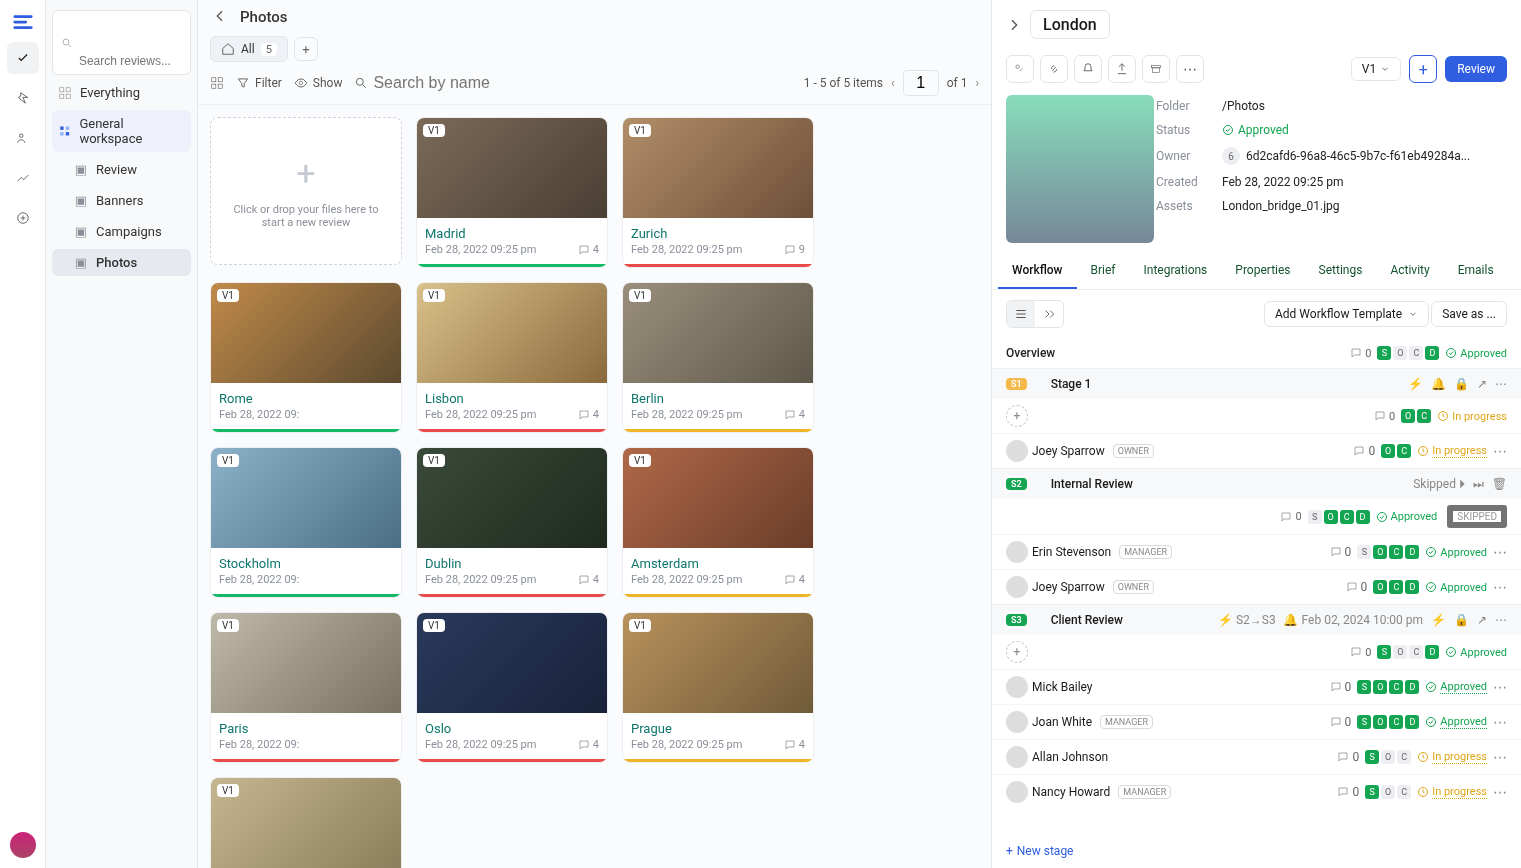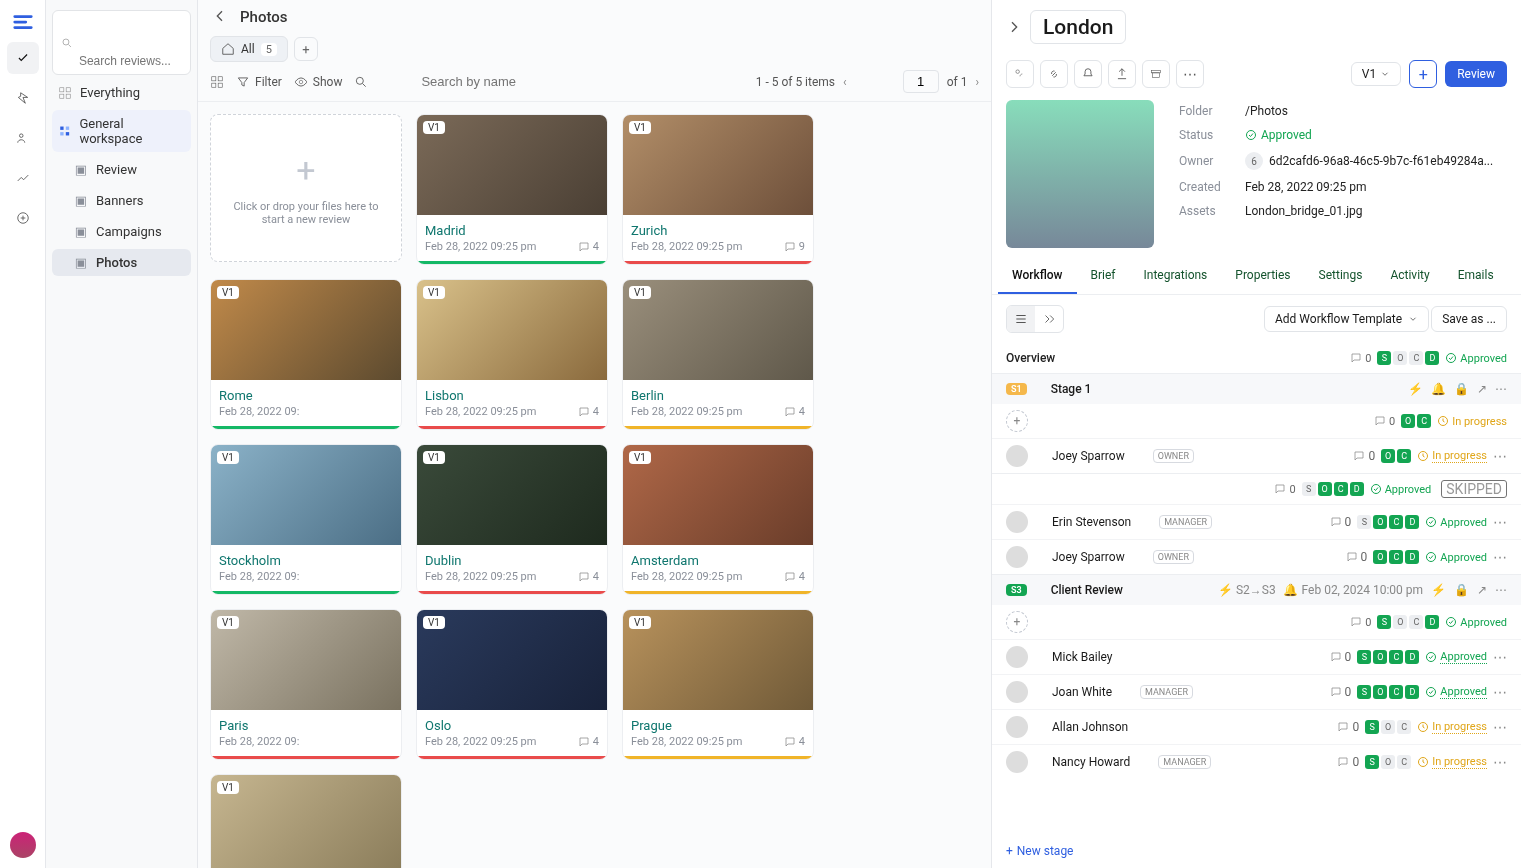--- a/index.html
+++ b/index.html
@@ -26,49 +26,49 @@
   .crumb-row{display:flex;align-items:center;gap:10px;padding:8px 14px 0 14px;}
   .crumb-back{width:18px;height:18px;color:#555;}
   .crumb-title{font-size:15px;font-weight:500;color:#333;}
   .tabs-row{display:flex;align-items:center;gap:6px;padding:10px 12px 0 12px;}
   .tab{display:flex;align-items:center;gap:6px;background:#eef1f5;border:1px solid #e1e4e8;border-radius:6px;padding:5px 10px;font-size:12px;color:#333;}
   .tab .count{background:#fff;border-radius:4px;padding:0 5px;font-size:11px;color:#666;}
   .tab-add{width:24px;height:24px;display:flex;align-items:center;justify-content:center;border:1px solid #e1e4e8;border-radius:6px;color:#666;cursor:pointer;}
   .tools-row{display:flex;align-items:center;gap:12px;padding:8px 12px;border-bottom:1px solid #eceef1;}
   .tool{display:flex;align-items:center;gap:5px;color:#555;font-size:12px;cursor:pointer;}
   .tools-row .search{flex:1;}
-  .tools-row input{border:none;outline:none;background:transparent;font-size:13px;margin-left:48px;}
+  .tools-row input{border:none;outline:none;background:transparent;font-size:16px;}
   .pager{margin-left:auto;display:flex;align-items:center;gap:8px;font-size:12px;color:#555;}
   .pager .pnum{width:36px;border:1px solid #e1e4e8;border-radius:4px;text-align:center;padding:3px;}
   .pager .arrow{color:#888;}
   
   .grid-wrap{flex:1;overflow:auto;padding:12px 12px 40px 12px;}
   .grid{display:flex;gap:14px;flex-wrap:wrap;}
   .card{width:192px;background:#fff;border:1px solid #eceef1;border-radius:8px;overflow:hidden;display:flex;flex-direction:column;}
   .card .thumb{height:100px;position:relative;display:flex;align-items:center;justify-content:center;color:#fff;font-size:11px;}
   .card .ver{position:absolute;top:6px;left:6px;background:#fff;border-radius:4px;padding:1px 5px;font-size:10px;color:#333;}
   .card .body{padding:8px;display:flex;flex-direction:column;gap:2px;}
   .card .title{font-size:13px;color:#0f766e;}
   .card .meta{display:flex;justify-content:space-between;align-items:center;font-size:11px;color:#8a8f99;}
   .card .meta .cm{display:flex;align-items:center;gap:3px;}
   .card .bar{height:3px;}
   .upload{width:192px;height:148px;background:#fff;border:1px dashed #d0d4da;border-radius:8px;display:flex;flex-direction:column;align-items:center;justify-content:center;padding:16px;color:#8a8f99;font-size:11px;text-align:center;gap:10px;}
   .upload .plus{font-size:34px;color:#c3c8d1;}
   
   .panel{width:530px;background:#fff;border-left:1px solid #e5e7eb;display:flex;flex-direction:column;overflow:hidden;}
   .panel-hdr{display:flex;align-items:center;gap:8px;padding:10px 14px;border-bottom:0;}
   .panel-hdr .chev{color:#666;cursor:pointer;}
-  .panel-hdr .title-box{border:1px solid #e1e4e8;border-radius:6px;padding:4px 12px;font-size:21px;font-weight:500;}
+  .panel-hdr .title-box{border:1px solid #e1e4e8;border-radius:6px;padding:4px 12px;font-size:16px;font-weight:500;}
   .panel-icons{display:flex;align-items:center;gap:6px;padding:6px 14px;}
   .panel-icons .ibtn{width:28px;height:28px;border:1px solid #e1e4e8;border-radius:6px;display:flex;align-items:center;justify-content:center;color:#555;cursor:pointer;font-size:14px;}
   .panel-icons .right{margin-left:auto;display:flex;align-items:center;gap:8px;}
   .panel-icons .ver-sel{border:1px solid #e1e4e8;border-radius:6px;padding:4px 10px;font-size:12px;display:flex;align-items:center;gap:4px;}
   .panel-icons .add{width:28px;height:28px;border:1px solid #2f5fe0;color:#2f5fe0;border-radius:6px;display:flex;align-items:center;justify-content:center;font-size:16px;}
   .panel-icons .review-btn{background:#2f5fe0;color:#fff;border-radius:6px;padding:6px 12px;font-size:12px;}
-  .detail-row{display:flex;gap:25px;padding:6px 14px;}
+  .detail-row{display:flex;gap:2px;padding:6px 14px;}
   .detail-thumb{width:148px;height:148px;border-radius:6px;background:linear-gradient(#8db,#789);}
   .detail-kv{flex:1;display:flex;flex-direction:column;gap:10px;padding-top:4px;font-size:12px;}
   .kv{display:flex;gap:8px;align-items:center;}
   .kv .k{width:58px;color:#8a8f99;}
   .kv .v{color:#222;}
   .status-pill{color:#13a552;display:flex;align-items:center;gap:4px;}
   .owner-chip{width:18px;height:18px;border-radius:50%;background:#eceef1;display:inline-flex;align-items:center;justify-content:center;font-size:10px;color:#666;margin-right:6px;}
   .asset-link{color:#2f5fe0;}
   .panel-tabs{display:flex;gap:0;border-bottom:1px solid #eceef1;padding:0 6px;margin-top:4px;}
   .ptab{padding:10px 14px;font-size:12px;color:#14532d;cursor:pointer;}
@@ -93,26 +93,26 @@
   .stages{overflow:auto;flex:1;}
   .stage{border-top:1px solid #eceef1;}
   .stage-hdr{display:flex;align-items:center;gap:24px;padding:8px 14px;background:#f7f8fa;}
   .stage-chip{background:#f5b84b;color:#fff;border-radius:4px;font-size:9px;padding:1px 5px;font-weight:600;}
   .stage-chip.g{background:#13a552;}
   .stage-name{font-size:12px;font-weight:500;}
   .stage-hdr .right{margin-left:auto;display:flex;align-items:center;gap:8px;color:#888;font-size:11px;}
   .stage-sum{display:flex;align-items:center;gap:8px;padding:6px 14px;font-size:11px;}
   .stage-sum .addp{width:22px;height:22px;border:1px dashed #c3c8d1;border-radius:50%;display:flex;align-items:center;justify-content:center;color:#888;font-size:12px;}
   .stage-sum .sum-right{margin-left:auto;display:flex;align-items:center;gap:6px;}
-  .person{display:flex;align-items:center;gap:24px;padding:6px 14px;font-size:12px;border-top:1px solid #f2f3f5;}
+  .person{display:flex;align-items:center;gap:4px;padding:6px 14px;font-size:12px;border-top:1px solid #f2f3f5;}
   .avatar-sm{width:22px;height:22px;border-radius:50%;background:#ddd;}
   .role-chip{border:1px solid #d7dae0;border-radius:4px;font-size:9px;color:#888;padding:1px 4px;margin-left:4px;}
   .person .pr-right{margin-left:auto;display:flex;align-items:center;gap:6px;}
   .more{color:#888;font-size:14px;cursor:pointer;}
-  .skipped{font-size:14px;color:#999;margin-left:4px;border:1px solid #737373;border-radius:3px;padding:0 4px;text-align:right;}
+  .skipped{font-size:10px;color:#999;margin-left:4px;border:6px solid #737373;border-radius:3px;padding:0 4px;text-align:right;}
   .ic{width:14px;height:14px;}
   .newstage{padding:10px 14px;color:#2f5fe0;font-size:12px;display:flex;align-items:center;gap:4px;cursor:pointer;}
   .mini-ic{color:#888;font-size:12px;}
   svg{display:block;}
 </style>
 </head>
 <body>
 
 <div class="app">
 
@@ -606,20 +606,29 @@
                   <circle cx="12" cy="12" r="9" stroke="currentColor" fill="none" stroke-width="2"></circle>
                   <path d="M12 7v5l3 2" stroke="currentColor" fill="none" stroke-width="2"></path>
                 </svg>
                 <span class="dott">In progress</span>
               </span>
               <span class="more">⋯</span>
             </span>
           </div>
         </div>
         <div class="stage">
+          <div class="stage-hdr">
+            <span class="stage-chip g">S2</span>
+            <span class="stage-name">Internal Review</span>
+            <span class="right">
+              <span class="mini-ic">Skipped ⏵</span>
+              <span class="mini-ic">⏭</span>
+              <span class="mini-ic">🗑</span>
+            </span>
+          </div>
           <div class="stage-sum">
             <span class="sum-right">
               <span class="cmt"><svg width="12" height="12" viewBox="0 0 24 24">
                   <path d="M4 4h16v12H8l-4 4z" stroke="#888" fill="none" stroke-width="1.5"></path>
                 </svg>0</span>
               <span class="socd">
                 <span class="b">S</span>
                 <span class="b on">O</span>
                 <span class="b on">C</span>
                 <span class="b on">D</span>

